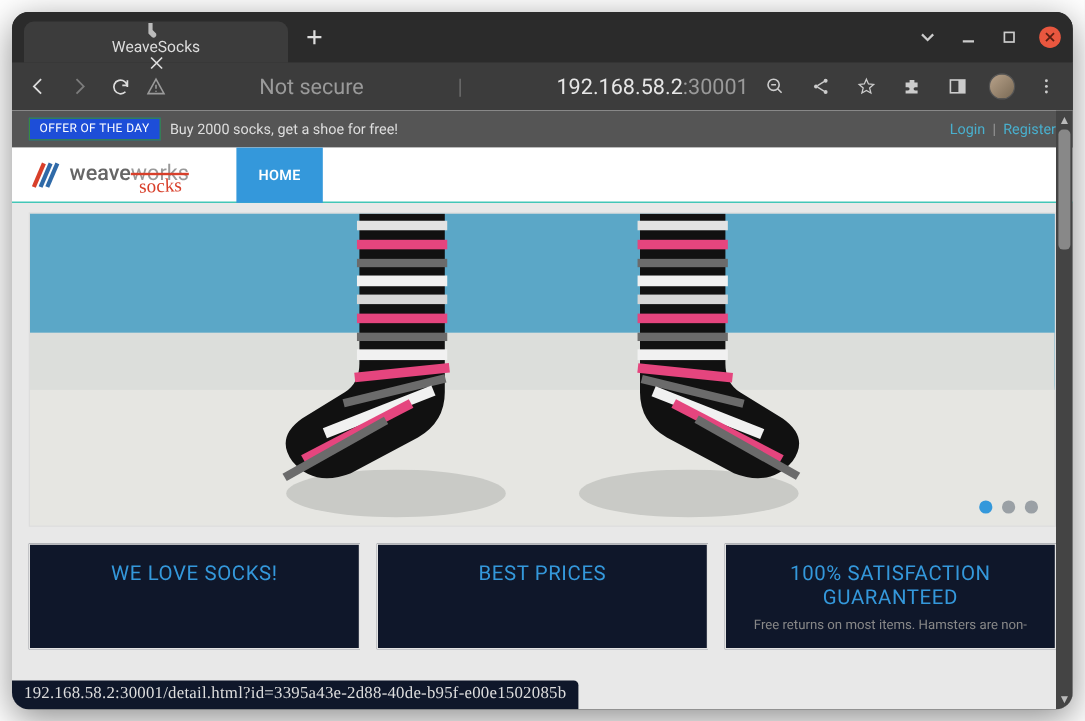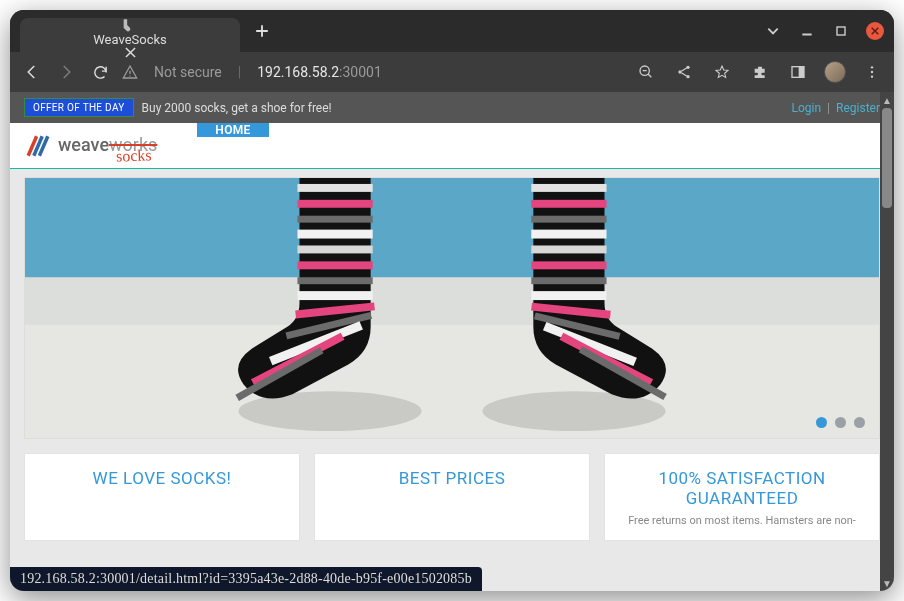--- a/index.html
+++ b/index.html
@@ -9,21 +9,21 @@
 .tab { display: flex; align-items: center; background: #3c3c3c; border-radius: 8px 8px 0 0; height: 34px; margin-top: 8px; padding: 0 12px; min-width: 220px; color: #ddd; font-size: 13px; flex-direction: column; }
 .tab .fav { width: 14px; height: 14px; margin-right: 8px; display: inline-flex; align-items: center; justify-content: center; }
 .tab .ttl { flex: 1; }
 .tab .close { width: 16px; height: 16px; display: inline-flex; align-items: center; justify-content: center; color: #ddd; }
 .newtab { width: 28px; height: 28px; margin-left: 8px; display: inline-flex; align-items: center; justify-content: center; color: #ddd; }
 .winbtns { margin-left: auto; display: flex; gap: 16px; align-items: center; }
 .winbtn { width: 18px; height: 18px; display: inline-flex; align-items: center; justify-content: center; color: #ccc; }
 .winclose { width: 18px; height: 18px; border-radius: 50%; background: #e9573f; display: inline-flex; align-items: center; justify-content: center; color: #5a1f12; }
 .toolbar { height: 40px; background: #3c3c3c; display: flex; align-items: center; padding: 0 10px; gap: 10px; }
 .tbtn { width: 24px; height: 24px; display: inline-flex; align-items: center; justify-content: center; color: #ccc; }
-.addr { flex: 1; display: flex; align-items: center; gap: 16px; color: #9a9a9a; font-size: 14px; }
+.addr { flex: 1; display: flex; align-items: center; gap: 1px; color: #9a9a9a; font-size: 18px; justify-content: space-between; }
 .addr .lock { color: #9a9a9a; display: inline-flex; }
 .addr .ns { color: #9a9a9a; }
 .addr .sep { color: #6a6a6a; }
 .addr .host { color: #e6e6e6; }
 .addr .port { color: #9a9a9a; }
 .right-icons { display: flex; align-items: center; gap: 14px; }
 .avatar { width: 22px; height: 22px; border-radius: 50%; background: linear-gradient(135deg,#b8a28a,#7a6a55); border: 1px solid #555; }
 .content { background: #e8e8e8; height: calc(100% - 82px); overflow: hidden; position: relative; }
 .scrollbar-v { position: absolute; right: 0; top: 0; bottom: 0; width: 14px; background: linear-gradient(to bottom, #444, #444); display: flex; flex-direction: column; align-items: center; }
 .scrollbar-v .arrow { height: 16px; width: 100%; color: #bbb; display: flex; align-items: center; justify-content: center; font-size: 10px; }
@@ -33,32 +33,32 @@
 .offer-badge { background: #1d4ed8; border: 1px solid #3a8a3d; color: #fff; font-size: 10px; padding: 3px 8px; margin-right: 8px; letter-spacing: 0.3px; }
 .offerbar .right { margin-left: auto; display: flex; gap: 6px; color: #49afcd; font-size: 12px; align-items: center; }
 .offerbar .right .divider { color: #999; }
 .site-nav { background: #fff; display: flex; align-items: center; padding: 0 14px; height: 46px; border-bottom: 1px solid #14b8a6; }
 .logo { display: flex; align-items: center; gap: 6px; margin-right: 40px; }
 .logo-mark { width: 28px; height: 28px; position: relative; }
 .logo-text { font-size: 18px; color: #666; font-weight: 400; line-height: 0.9; position: relative; }
 .logo-text .weave { color: #666; font-weight: 500; }
 .logo-text .works { color: #999; text-decoration: line-through; text-decoration-color: #d83f2a; text-decoration-thickness: 2px; }
 .logo-text .socks { position: absolute; left: 58px; top: 12px; font-family: "Comic Sans MS", cursive; color: #d83f2a; font-size: 16px; transform: rotate(-2deg); }
-.navlinks { display: flex; align-items: stretch; height: 46px; flex-direction: column; }
+.navlinks { display: flex; align-items: stretch; height: 46px; }
 .navlink { display: flex; align-items: center; padding: 0 18px; font-size: 12px; color: #888; font-weight: 600; letter-spacing: 0.3px; }
 .navlink.active { background: #3498db; color: #fff; }
 .navlink .caret { margin-left: 4px; font-size: 8px; }
 .hero-wrap { padding: 8px 14px 0 14px; }
 .hero { background: linear-gradient(180deg, #4a9cc5 0%, #5aa8c8 55%, #cfd0cc 56%, #e2e2de 100%); height: 262px; position: relative; overflow: hidden; border: 1px solid #ddd; }
 .hero svg { position: absolute; inset: 0; width: 100%; height: 100%; }
 .dots { position: absolute; bottom: 10px; right: 14px; display: flex; gap: 8px; }
 .dot { width: 11px; height: 11px; border-radius: 50%; background: #9aa0a5; }
 .dot.active { background: #3498db; }
 .cards { display: flex; gap: 14px; padding: 14px; }
-.card { flex: 1; background: #ffffff; border: 1px solid #e3e3e3; padding: 14px 10px 12px 10px; text-align: center; position: relative; min-height: 86px; }
+.card { flex: 1; background: #0f172a; border: 1px solid #e3e3e3; padding: 14px 10px 12px 10px; text-align: center; position: relative; min-height: 86px; }
 .card h3 { color: #3498db; font-weight: 400; font-size: 17px; letter-spacing: 0.5px; margin-bottom: 6px; }
 .card p { color: #888; font-size: 11px; line-height: 1.3; }
 .card > * { position: relative; z-index: 1; }
 .status { position: absolute; left: 0; bottom: 0; background: #0f172a; color: #ddd; font-size: 14px; padding: 4px 10px; border-top-right-radius: 4px; font-family: Liberation Serif, serif; letter-spacing: 0.2px; z-index: 50; }
 </style>
 </head>
 <body>
 
 <div class="window">
 

